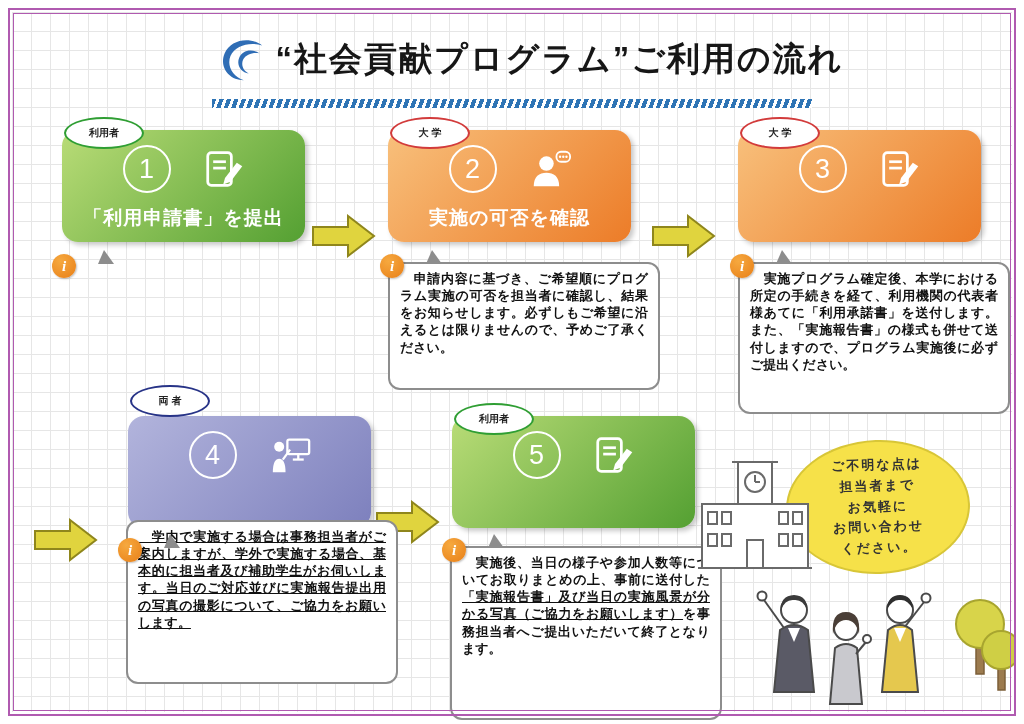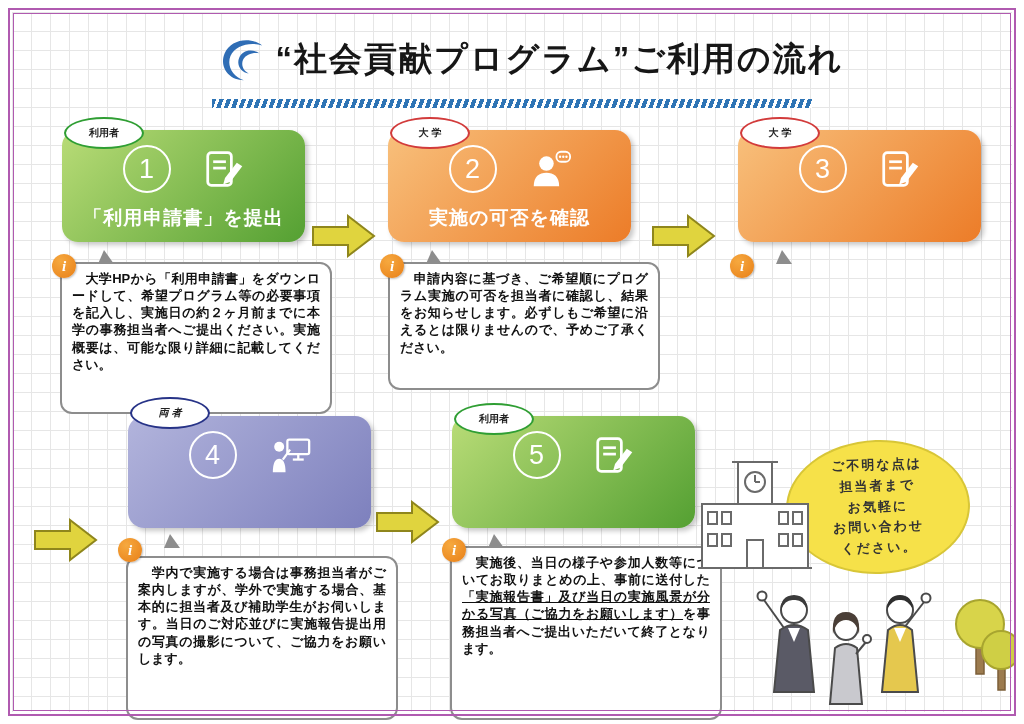--- a/index.html
+++ b/index.html
@@ -54,21 +54,21 @@
     position:absolute;width:76px;height:28px;background:#fff;border-radius:50%;
     display:flex;align-items:center;justify-content:center;
     font-size:10px;font-weight:700;z-index:4;color:#222;
   }
   .actor-green{border:2.5px solid var(--actor-green,#2f9e33);}
   .actor-red{border:2.5px solid var(--actor-red,#d23b3b);text-align:center;}
   .actor-navy{border:2.5px solid var(--actor-navy,#273387);}
   .act1{left:64px;top:117px;}
   .act2{left:390px;top:117px;}
   .act3{left:740px;top:117px;}
-  .act4{left:130px;top:397px;font-style:italic;}
+  .act4{left:130px;top:385px;}
   .act5{left:454px;top:403px;}
 
   
   .arrow{position:absolute;width:64px;height:44px;z-index:2;}
   .arr1{left:312px;top:214px;}
   .arr2{left:652px;top:214px;}
   .arr3{left:34px;top:518px;}
   .arr4{left:376px;top:500px;}
 
   
@@ -76,21 +76,21 @@
     position:absolute;width:248px;background:#fff;border:2px solid var(--bubble-border,#8d8d8d);
     border-radius:12px;padding:6px 10px;z-index:2;overflow:hidden;
     font-size:13px;line-height:1.32;font-weight:700;color:#111;text-align:justify;
   }
   .bubble::before{
     content:"";position:absolute;top:-1px;left:30px;width:14px;height:10px;display:none;
   }
   .bub1{left:60px;top:262px;height:136px;}
   .bub2{left:388px;top:262px;height:112px;}
   .bub3{left:738px;top:262px;height:136px;}
-  .bub4{left:126px;top:556px;height:148px;}
+  .bub4{left:126px;top:520px;height:148px;text-decoration:underline;}
   .bub5{left:450px;top:546px;height:158px;}
   .bubble .u{text-decoration:underline;}
 
   .bubble-tail{
     position:absolute;width:0;height:0;z-index:3;
     border-left:6px solid transparent;border-right:10px solid transparent;
     border-bottom:14px solid #8d8d8d;
   }
   .bubble-tail::after{content:"";}
   .tail1{left:98px;top:250px;}
@@ -184,28 +184,28 @@
       <svg class="step-icon" viewBox="0 0 44 40">
         <rect x="3" y="2" width="26" height="36" rx="4" fill="none" stroke="#fff" stroke-width="3"></rect>
         <line x1="9" y1="12" x2="23" y2="12" stroke="#fff" stroke-width="3"></line>
         <line x1="9" y1="19" x2="23" y2="19" stroke="#fff" stroke-width="3"></line>
         <path d="M22 30 L35 13 L41 17 L28 34 L20 37 Z" fill="#fff"></path>
       </svg>
     </div>
   </section>
 
   <span class="bubble-tail tail1"></span>
-  <div class="bubble bub1">　大学HPから「利用申請書」をダウンロードして、希望プログラム等の必要事項を記入し、実施日の約２ヶ月前までに本学の事務担当者へご提出ください。実施概要は、可能な限り詳細に記載してください。</div>
   <span class="info-badge inf1">i</span>
 
   <span class="bubble-tail tail2"></span>
   <div class="bubble bub2">　申請内容に基づき、ご希望順にプログラム実施の可否を担当者に確認し、結果をお知らせします。必ずしもご希望に沿えるとは限りませんので、予めご了承ください。</div>
   <span class="info-badge inf2">i</span>
 
   <span class="bubble-tail tail3"></span>
+  <div class="bubble bub3">　実施プログラム確定後、本学における所定の手続きを経て、利用機関の代表者様あてに「利用承諾書」を送付します。また、「実施報告書」の様式も併せて送付しますので、プログラム実施後に必ずご提出ください。</div>
   <span class="info-badge inf3">i</span>
 
   <svg class="arrow arr3" viewBox="0 0 64 44">
     <polygon points="1,13 36,13 36,2 62,22 36,42 36,31 1,31" fill="#e0d43e" stroke="#8f861c" stroke-width="2"></polygon>
   </svg>
 
   <div class="actor actor-navy act4">両 者</div>
   <section class="step-box step-purple box4">
     <div class="step-top">
       <span class="num">4</span>

